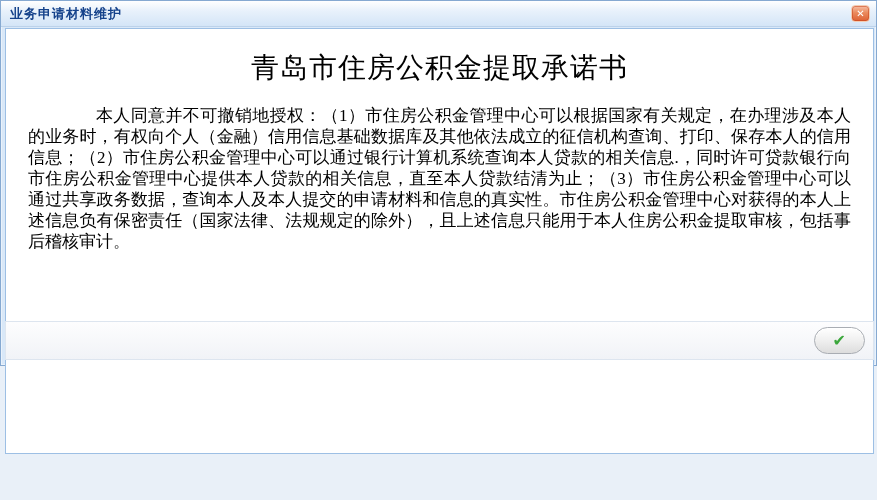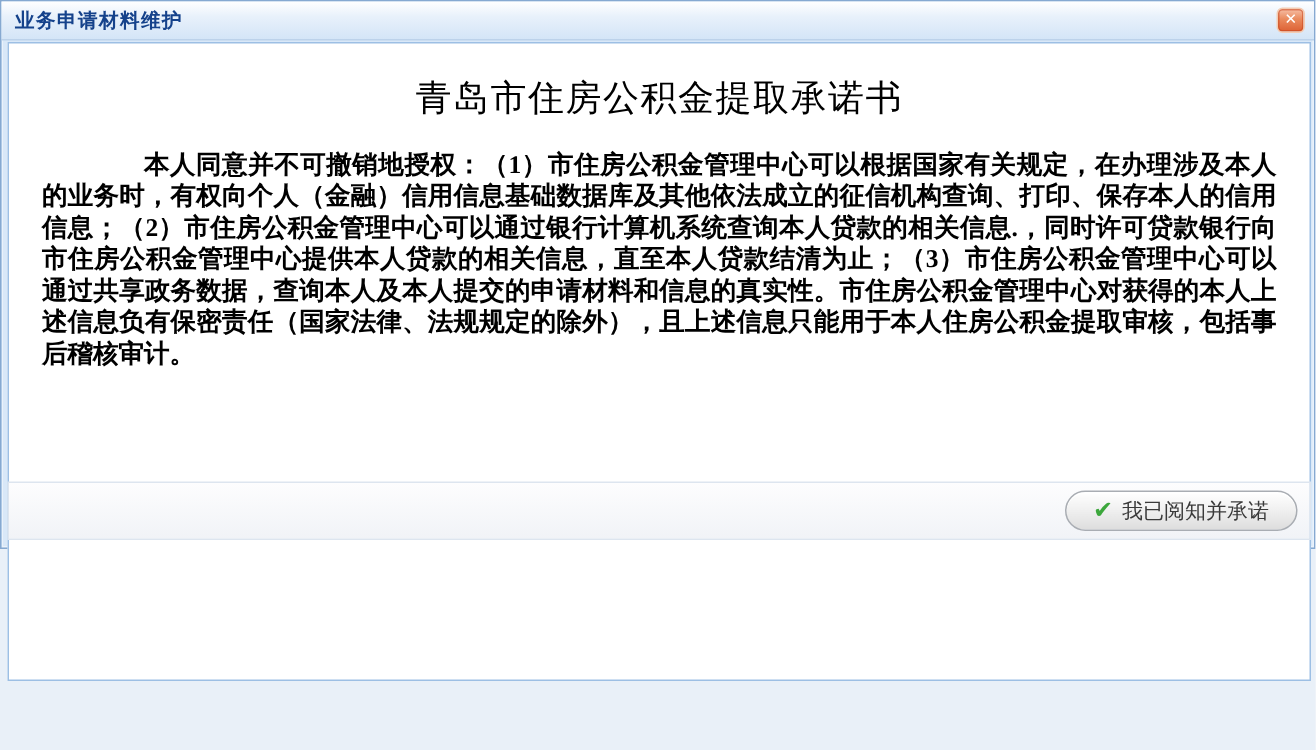--- a/index.html
+++ b/index.html
@@ -47,33 +47,33 @@
     width: 869px; height: 426px;
     background: #ffffff;
     border: 1px solid #9dbfe4;
     padding: 12px 22px 0 22px;
     overflow: hidden;
     font-family: "Liberation Serif", "DejaVu Serif", serif;
     color: #000;
   }
   .doc-title {
     text-align: center;
-    font-size: 24px;
+    font-size: 28px;
     font-weight: 400;
     letter-spacing: 1px;
     margin: 8px 0 18px 0;
   }
   .para {
     font-size: 17px;
     line-height: 21px;
     text-align: justify;
     text-indent: 68px;
     margin-bottom: 14px;
   }
-  .para.bold { font-weight: 700; }
+  .para.bold { font-weight: 400; }
 
   .footer {
     position: absolute;
     left: 4px; bottom: 5px;
     width: 869px; height: 39px;
     background: linear-gradient(#fdfdfe, #f1f3f7);
     border: 1px solid #dde5ef;
     display: flex; align-items: center; justify-content: flex-end;
     padding-right: 8px;
   }
@@ -110,17 +110,16 @@
   </div>
 
   <div class="content">
     <h1 class="doc-title">青岛市住房公积金提取承诺书</h1>
     <p class="para bold">本人同意并不可撤销地授权：（1）市住房公积金管理中心可以根据国家有关规定，在办理涉及本人的业务时，有权向个人（金融）信用信息基础数据库及其他依法成立的征信机构查询、打印、保存本人的信用信息；（2）市住房公积金管理中心可以通过银行计算机系统查询本人贷款的相关信息.，同时许可贷款银行向市住房公积金管理中心提供本人贷款的相关信息，直至本人贷款结清为止；（3）市住房公积金管理中心可以通过共享政务数据，查询本人及本人提交的申请材料和信息的真实性。市住房公积金管理中心对获得的本人上述信息负有保密责任（国家法律、法规规定的除外），且上述信息只能用于本人住房公积金提取审核，包括事后稽核审计。</p>
   </div>
 
   <div class="footer">
     <button class="confirm-btn">
       <span class="check">✔</span>
-      <span>我已阅知并承诺</span>
     </button>
   </div>
 
 </div>
 
 </body></html>

